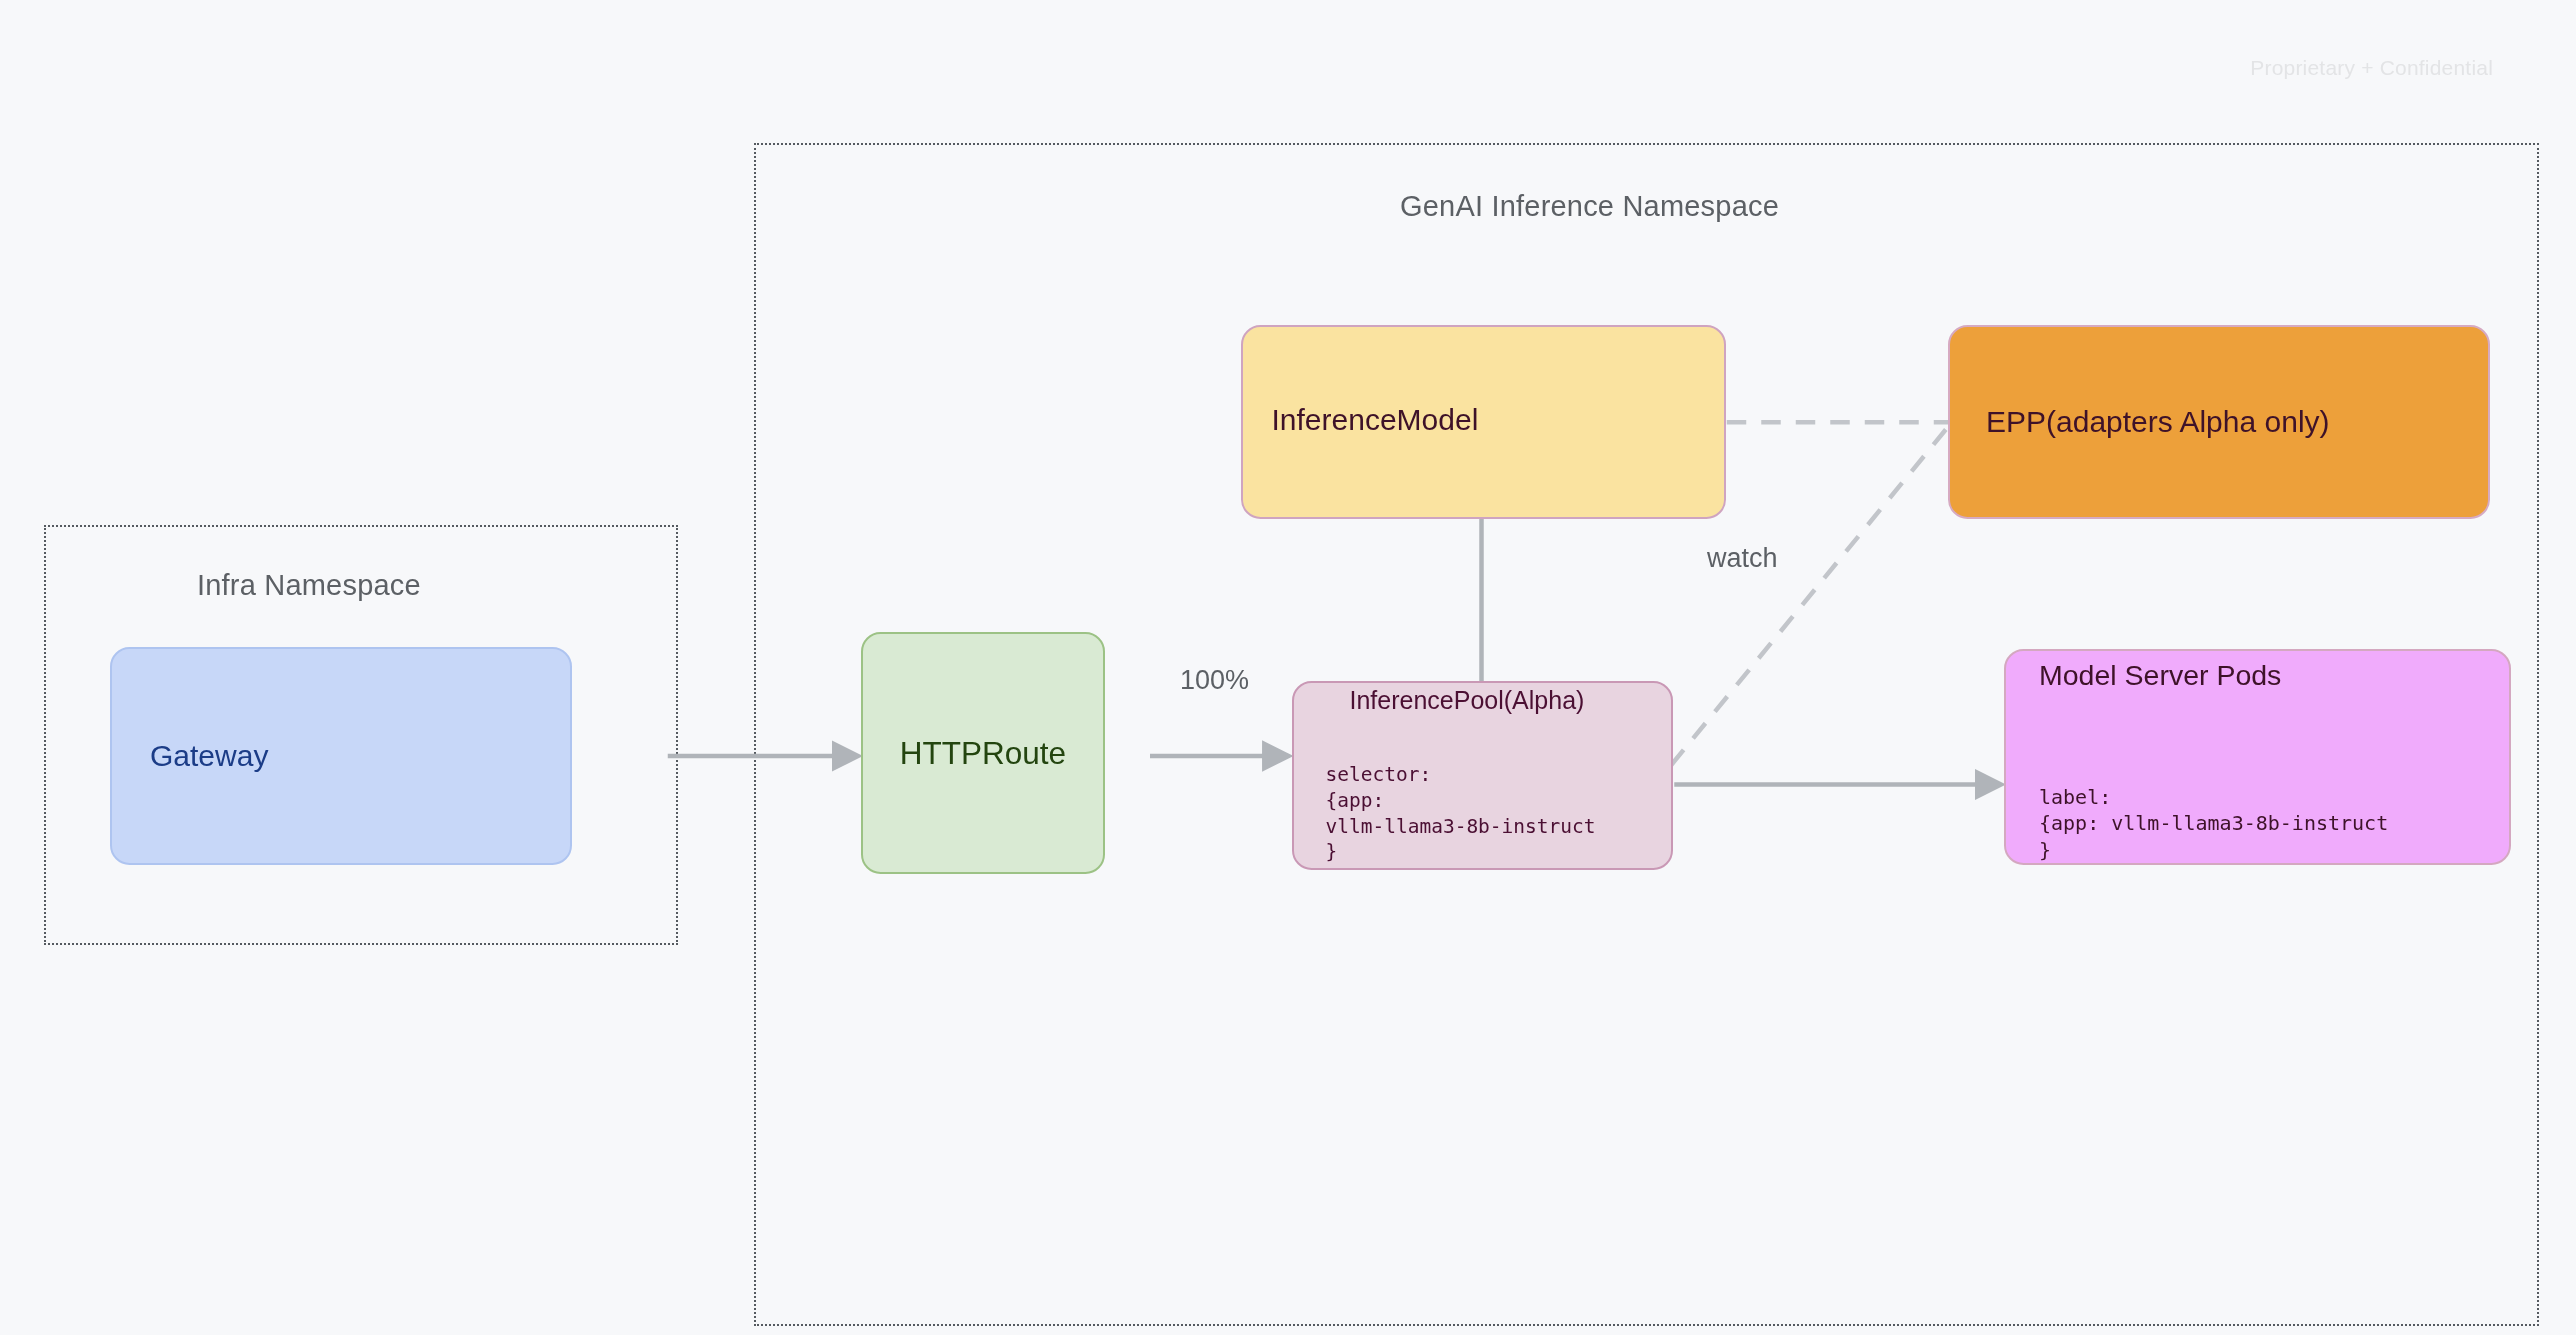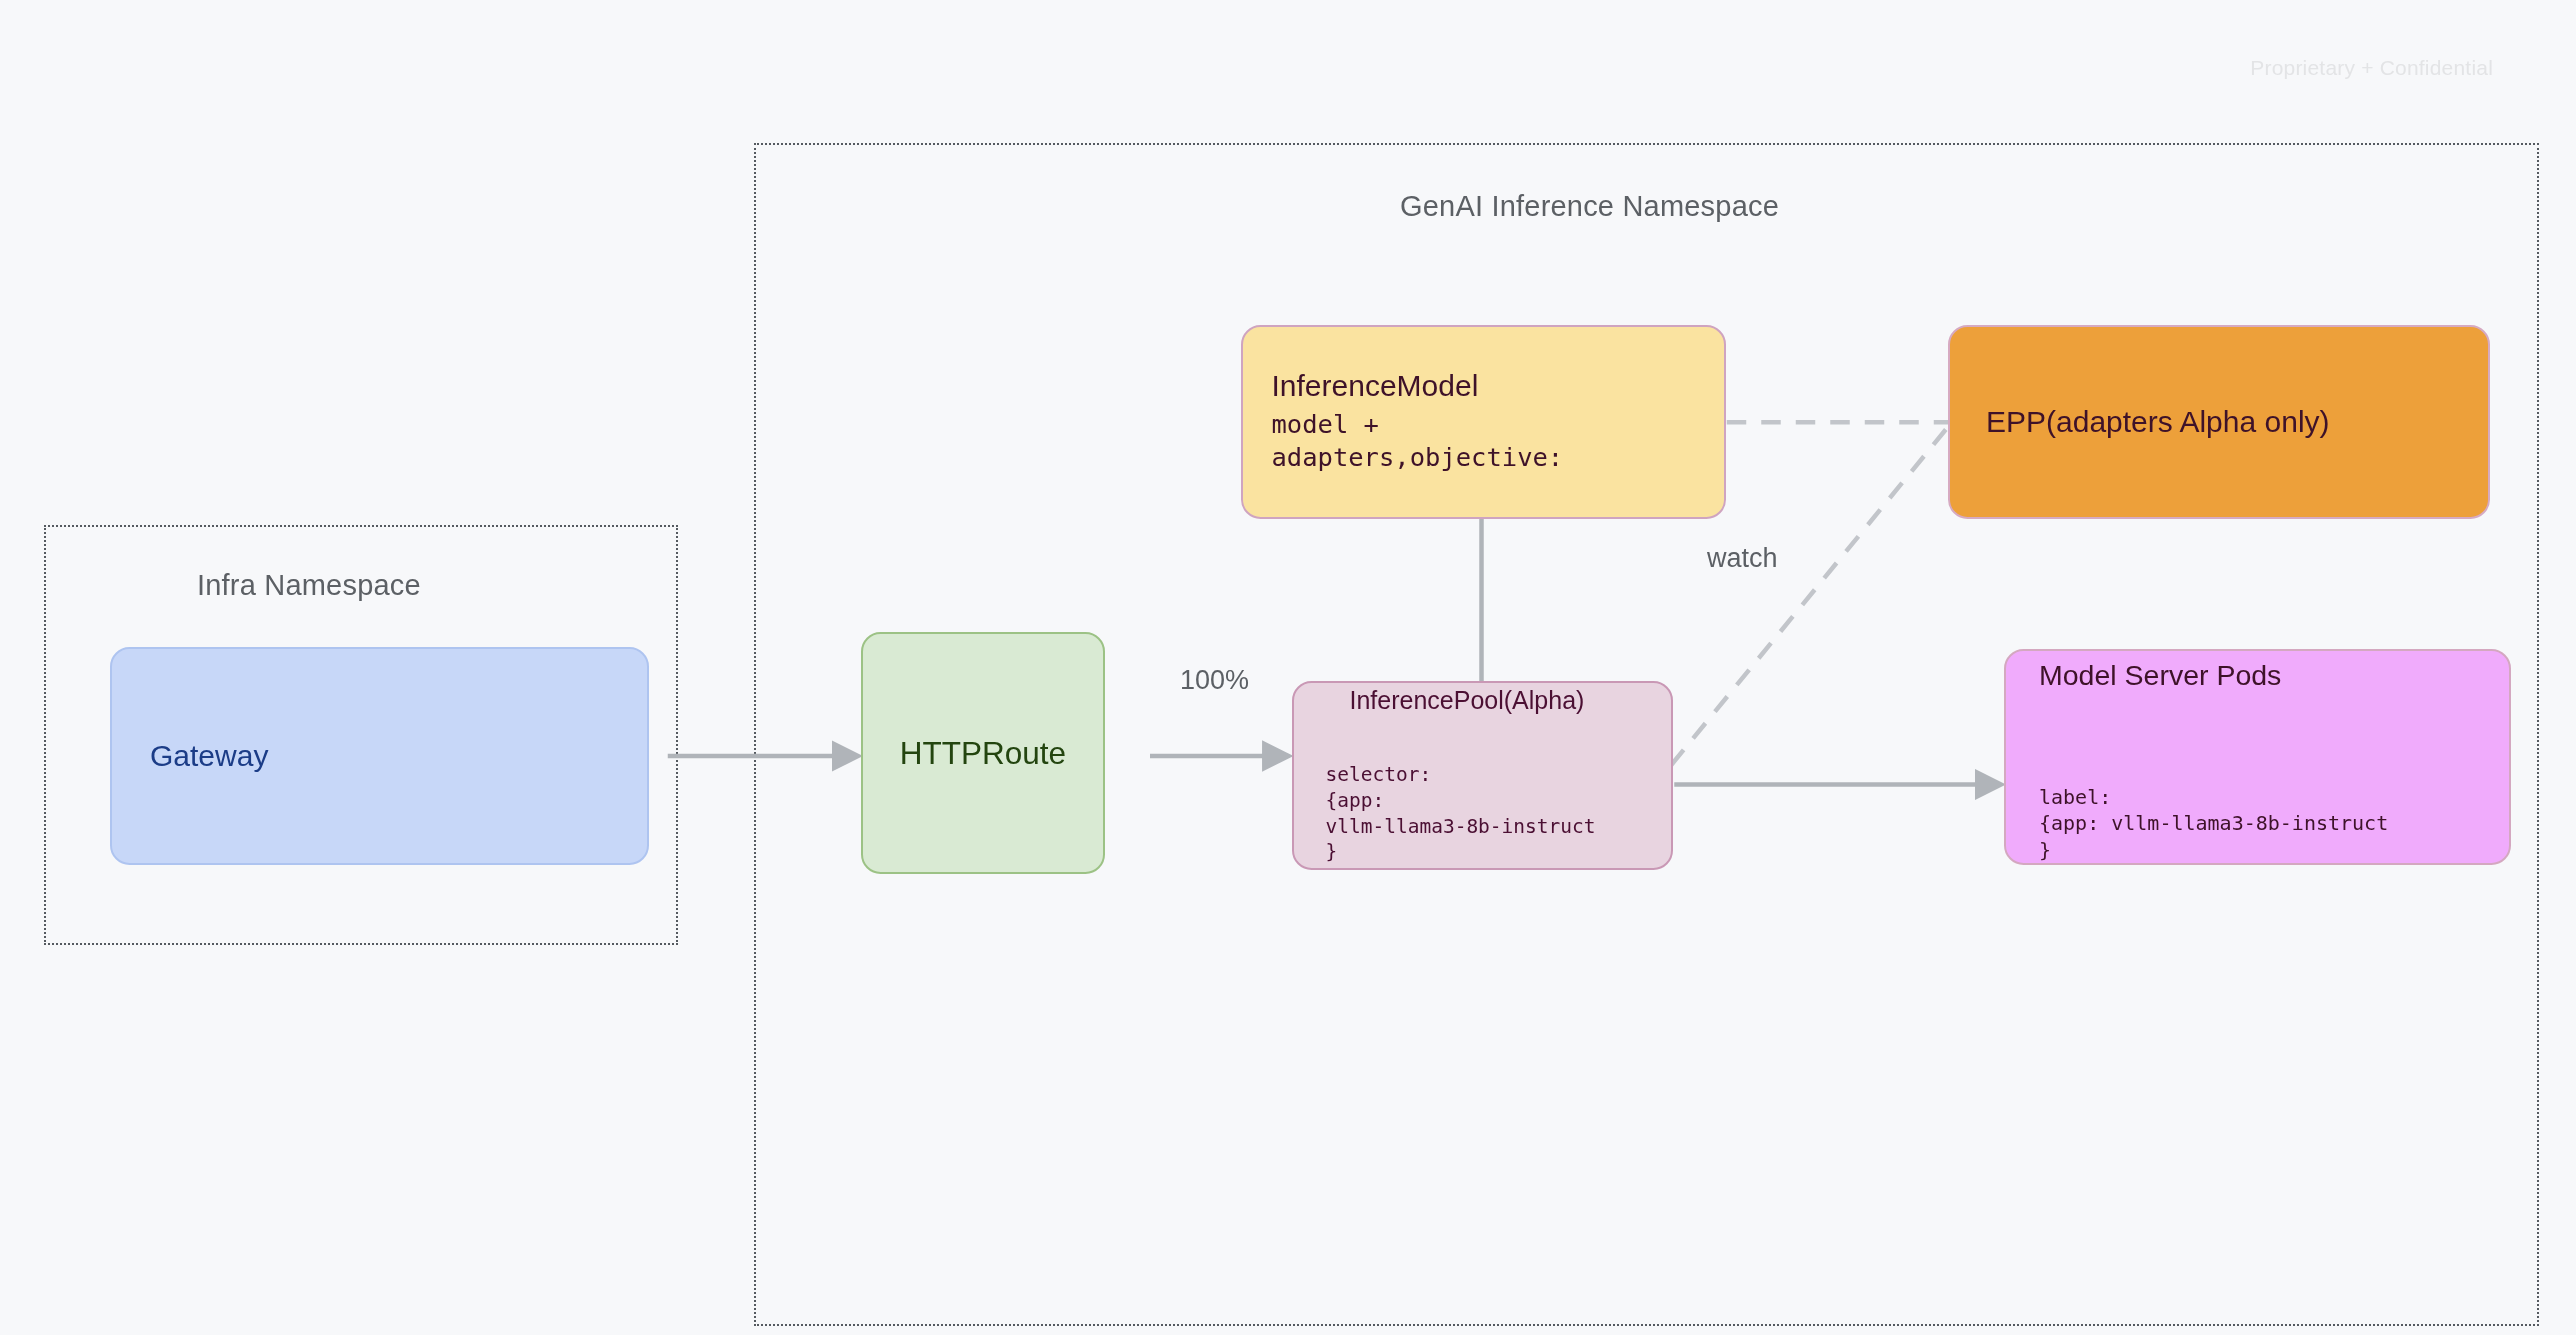--- a/index.html
+++ b/index.html
@@ -62,21 +62,21 @@
     white-space: nowrap;
   }
   .node .sub {
     font-family: "DejaVu Sans Mono", "Liberation Mono", monospace;
     white-space: pre-line;
     line-height: 1.32;
   }
 
   
   #node-gateway {
-    left: 110px; top: 647px; width: 539px; height: 218px;
+    left: 110px; top: 647px; width: 462px; height: 218px;
     background: #c7d7f8;
     border: 2.3px solid #aec4f0;
     justify-content: center;
     padding-left: 38px;
   }
   #node-gateway .title {
     font-size: 30px;
     color: #1b3c87;
   }
 
@@ -219,22 +219,20 @@
   <div class="node" id="node-gateway">
     <div class="title">Gateway</div>
   </div>
 
   <div class="node" id="node-httproute">
     <div class="title">HTTPRoute</div>
   </div>
 
   <div class="node" id="node-inferencemodel">
     <div class="title">InferenceModel</div>
-    <div class="sub">model +
-adapters,objective:</div>
   </div>
 
   <div class="node" id="node-inferencepool">
     <div class="title">InferencePool(Alpha)</div>
     <div class="sub">selector:
 {app:
 vllm-llama3-8b-instruct
 }</div>
   </div>
 

